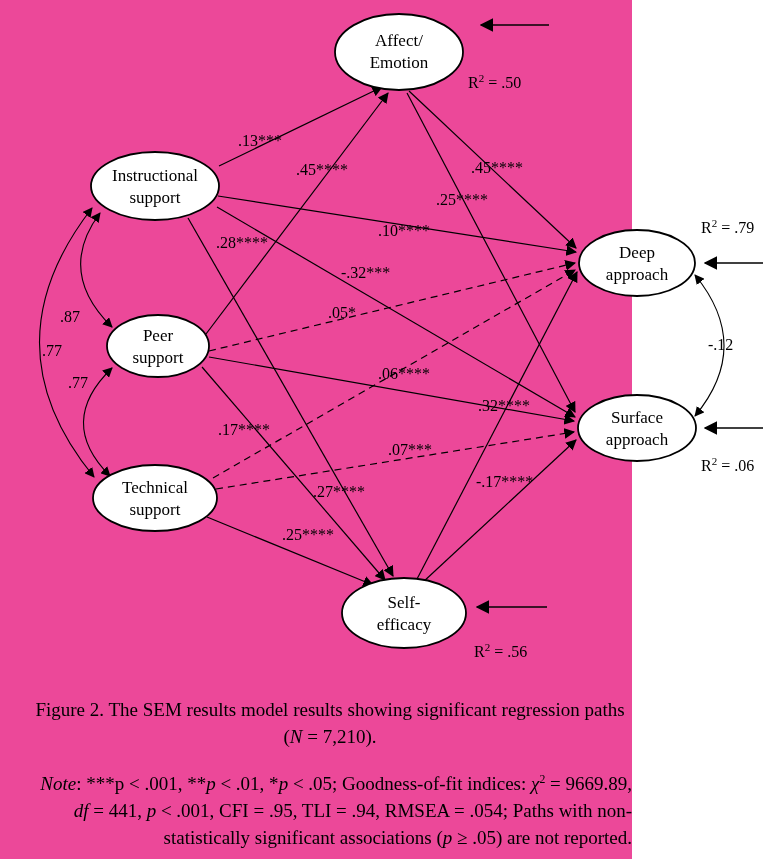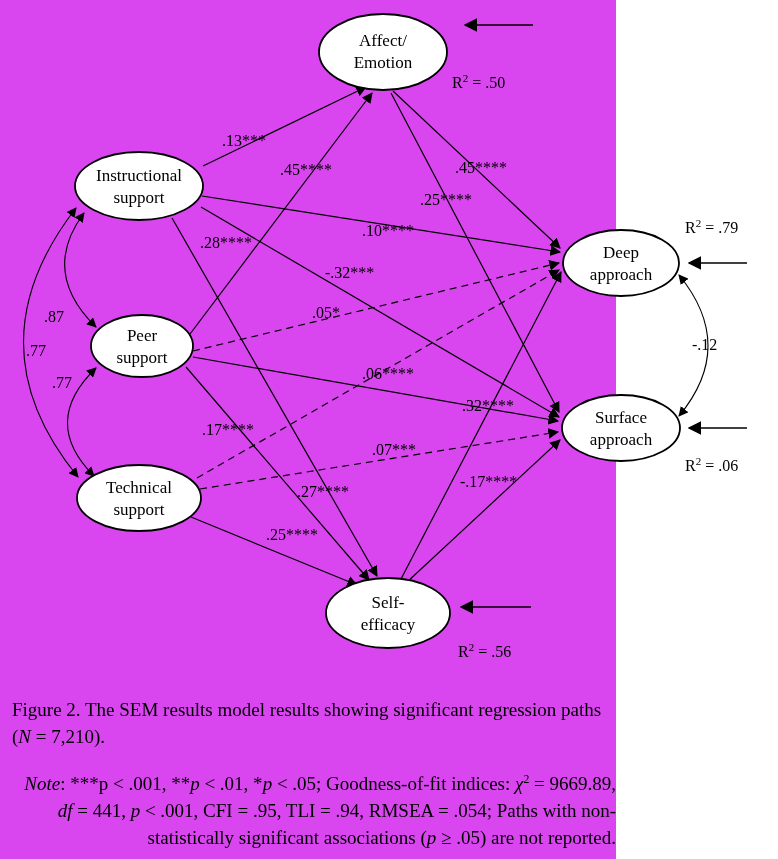--- a/index.html
+++ b/index.html
@@ -1,31 +1,31 @@
 <!DOCTYPE html>
 <html><head>
 <meta charset="utf-8">
 <style>
   html,body{margin:0;padding:0;background:#fff;color:#000;}
   body{width:778px;min-height:859px;font-family:"Liberation Serif",serif;}
-  .page{width:616px;height:859px;position:relative;background:#d946ef;}
+  .page{width:616px;height:859px;position:relative;background:#ec4899;padding-left:16px;}
   svg{display:block;}
   svg text{font-family:"Liberation Serif",serif;fill:#000;}
   .nlabel{font-size:17px;text-anchor:middle;}
   .elabel{font-size:16px;}
   .clabel{font-size:16px;}
   .r2t{font-size:16px;}
   .r2sup{font-size:11px;}
   .node{fill:#fff;stroke:#000;stroke-width:1.8;}
   .edge{stroke:#000;stroke-width:1.2;fill:none;}
   .dashed{stroke-dasharray:7 5;}
   .corr{fill:none;stroke:#000;stroke-width:1.1;}
   .resid{stroke:#000;stroke-width:1.5;}
   .caption,.note{font-size:19px;line-height:1.42;margin-left:12px;max-width:742px;}
-  .caption{}
+  .caption{text-align:center;}
   .note{margin-top:20px;text-align:right;}
   sup{font-size:0.62em;}
 </style>
 </head>
 <body>
 
 <div class="page">
 
   <svg width="778" height="678" viewBox="0 0 778 678">
     <defs>

